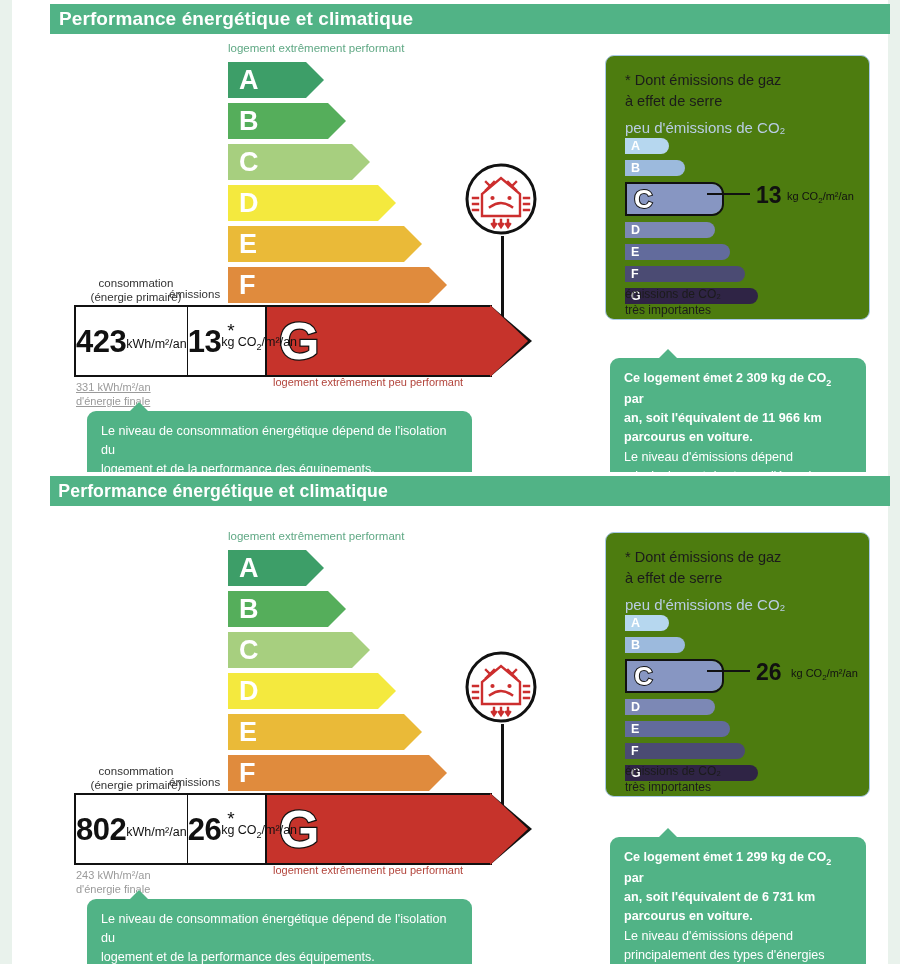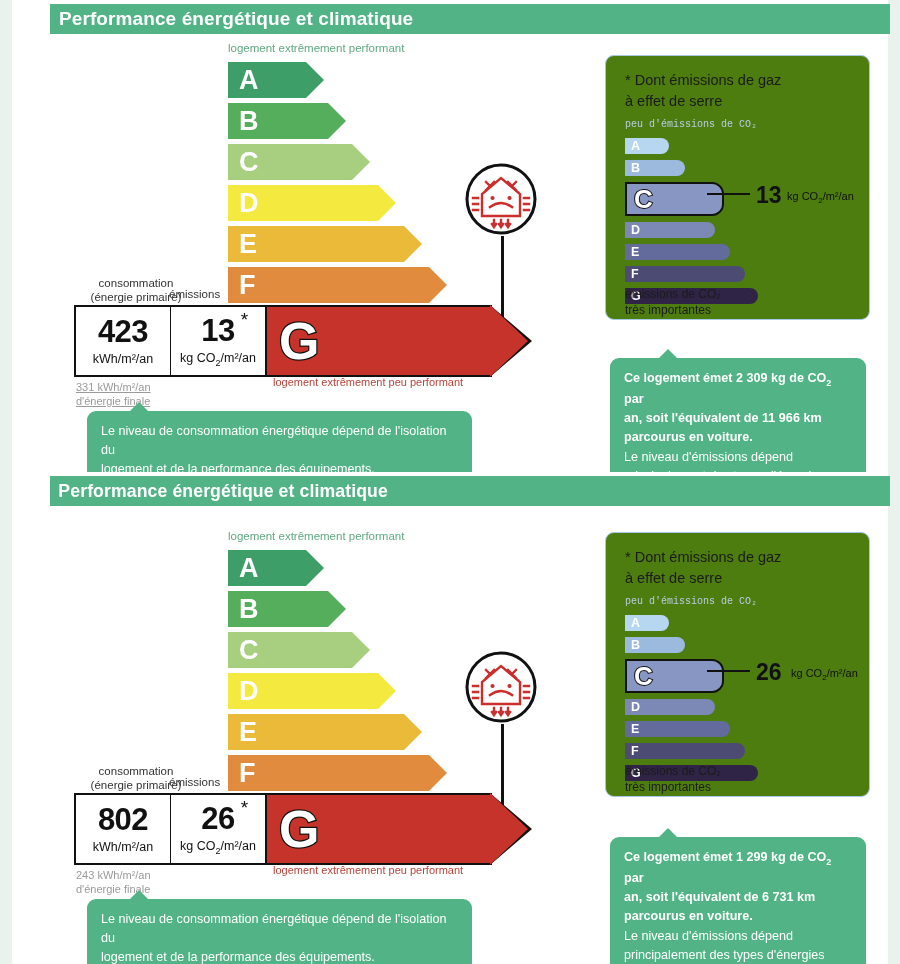--- a/index.html
+++ b/index.html
@@ -55,21 +55,21 @@
 
   
   .gblock{position:absolute;}
   .valbox{
     position:absolute;left:0;top:0;
     height:72px;width:193px;
     border:2px solid #111111;background:#ffffff;
     box-sizing:border-box;display:flex;z-index:4;
   }
   .valcell{
-    flex:1;display:flex;flex-direction:column;
+    flex:1;display:flex;flex-direction:row;
     align-items:center;justify-content:center;
   }
   .valcell.sep{border-left:1.5px solid #111111;}
   .valnum{
     font-size:31px;font-weight:bold;color:#111;line-height:1;
     position:relative;letter-spacing:-.5px;
   }
   .valnum .star{
     position:absolute;right:-13px;top:-5px;font-size:19px;font-weight:normal;
   }
@@ -123,21 +123,21 @@
   .co2card{
     position:absolute;border:1.5px solid #a8c8e8;border-radius:9px;
     background:#4d7c0f;box-sizing:border-box;
   }
   .co2title{
     position:absolute;left:19px;top:14px;
     font-size:14.5px;color:#1b1b1b;line-height:1.45;
   }
   .co2sub-top{
     position:absolute;left:19px;top:63px;
-    font-size:10px;color:#b9cde4;font-family:Liberation Mono, monospace;
+    font-size:15px;color:#b9cde4;
   }
   .co2sub-bot{
     position:absolute;left:19px;
     font-size:12px;color:#1b1b1b;line-height:1.35;
   }
   .crow{position:absolute;height:16px;}
   .cbar{
     height:16px;border-radius:0 9px 9px 0;
     display:flex;align-items:center;
   }

